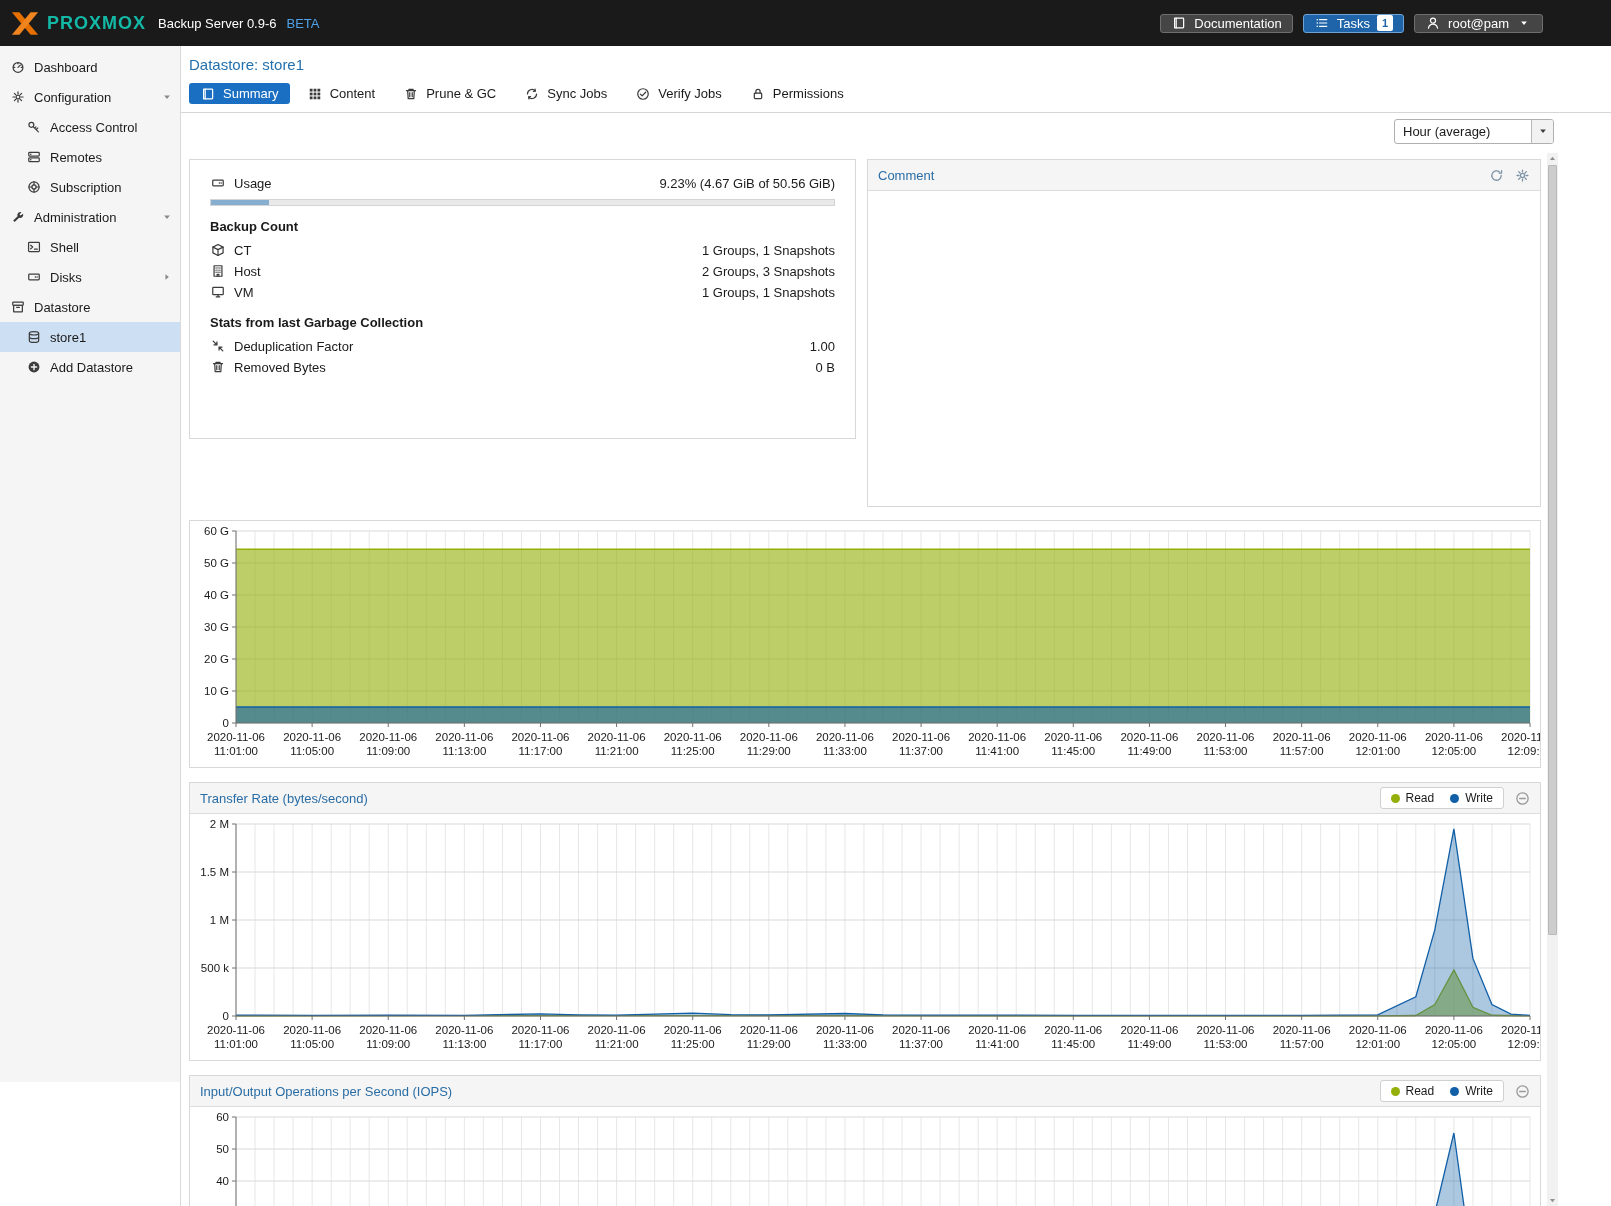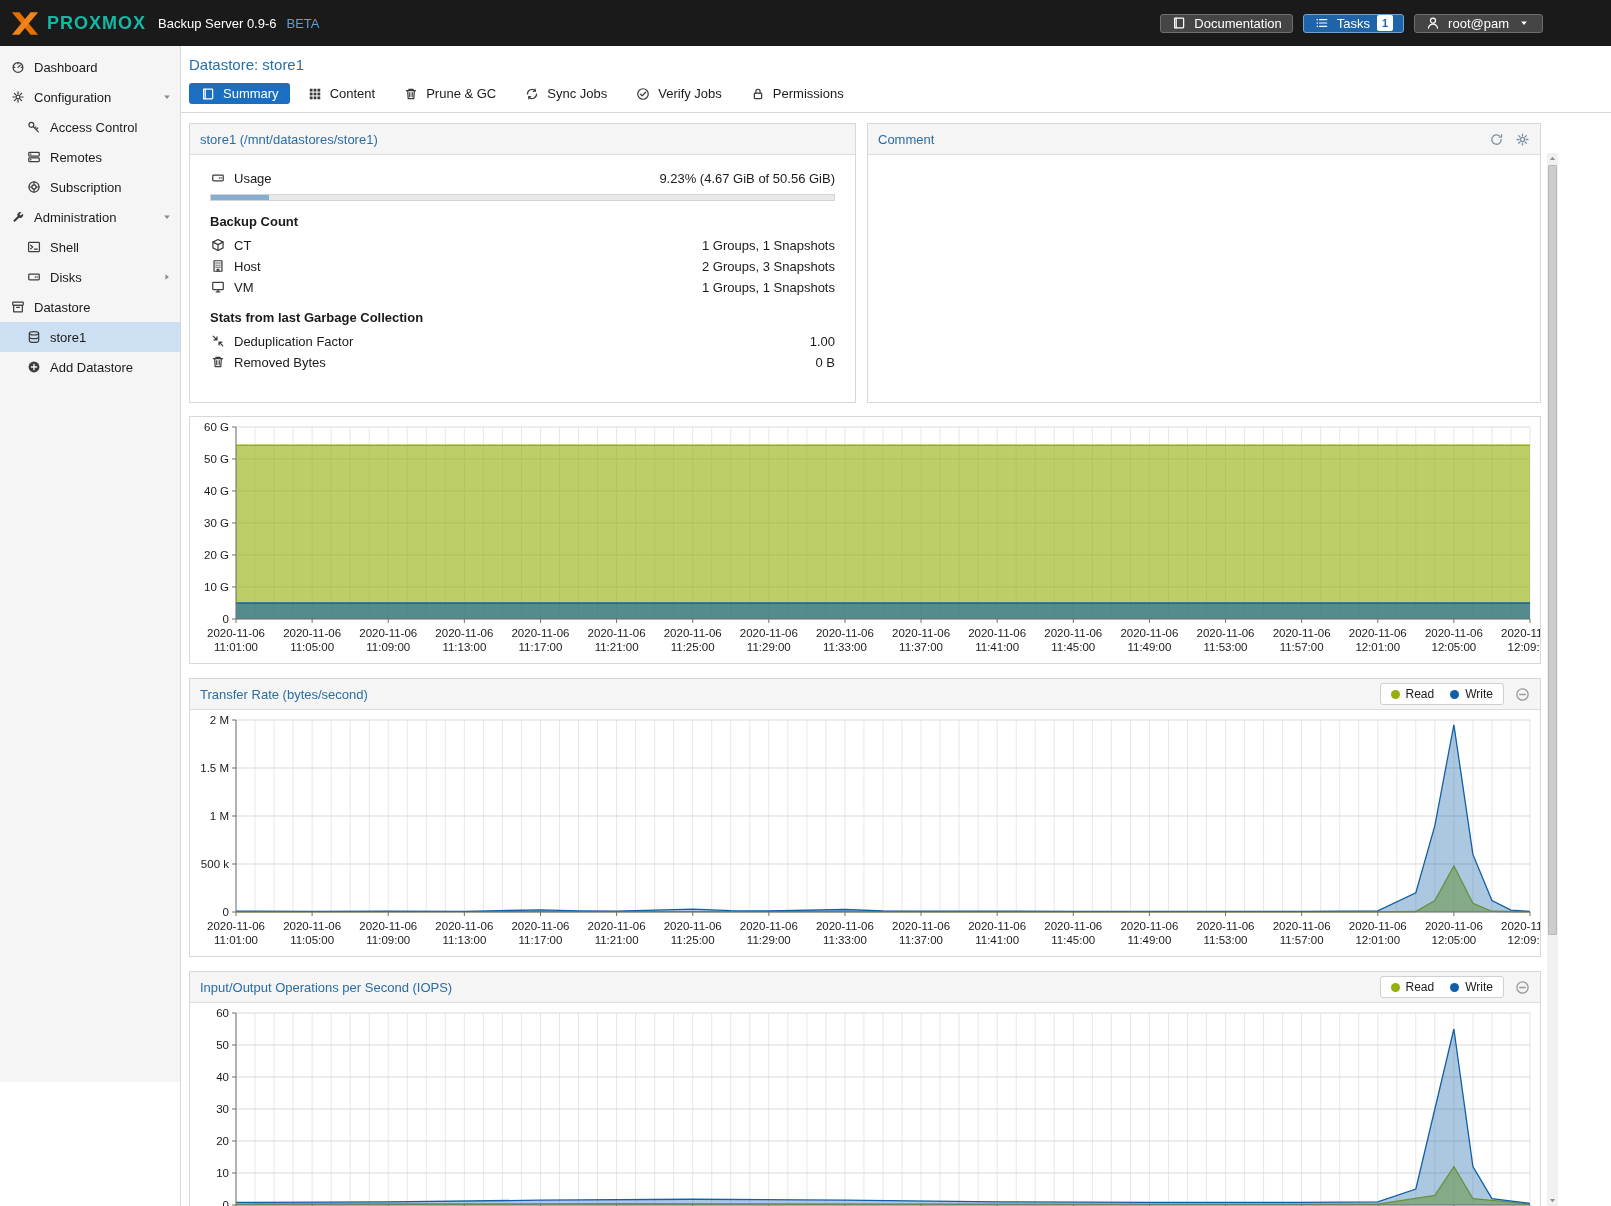--- a/index.html
+++ b/index.html
@@ -53,21 +53,21 @@
   .combo-text { flex:1; padding-left:8px; font-size:13px; color:#1a1a1a; white-space:nowrap; }
   .combo-trigger { width:22px; height:100%; border-left:1px solid #b9b9b9; background:#f2f2f2;
     display:flex; align-items:center; justify-content:center; color:#555; }
   .combo-trigger svg { width:10px; height:10px; }
 
   
   .panels { padding:10px 0 0 8px; }
   .toprow { display:flex; gap:11px; margin-bottom:13px; }
   .panel { border:1px solid #d8d8d8; background:#fff; }
   .store-panel { width:667px; height:280px; }
-  .comment-panel { width:674px; height:280px; }
+  .comment-panel { width:674px; height:348px; }
   .panel-header { height:31px; background:#f5f5f5; border-bottom:1px solid #dcdcdc;
     display:flex; align-items:center; padding:0 10px; }
   .panel-title { color:#2a6da5; font-size:13px; }
   .tools { margin-left:auto; display:flex; align-items:center; gap:10px; }
   .tool { color:#7d93a6; cursor:pointer; }
   .tool svg { width:15px; height:15px; }
   .tool.collapse { color:#9a9a9a; }
 
   .panel-body { padding:12px 20px; }
   .prow { display:flex; align-items:center; gap:8px; height:20px; margin:1px 0; }
@@ -323,28 +323,37 @@
             <svg viewBox="0 0 16 16" width="14" height="14" fill="none" stroke="currentColor" stroke-width="1.4" stroke-linecap="round" stroke-linejoin="round">
               <rect x="3.8" y="7" width="8.4" height="6.2" rx="1"></rect>
               <path d="M5.6 7V5.2a2.4 2.4 0 0 1 4.8 0V7"></path>
             </svg>
           </span>
         <span>Permissions</span>
       </div>
     </div>
   </div>
 
+  <div class="toolbar">
+    <div class="combo">
+      <span class="combo-text">Hour (average)</span>
+      <span class="combo-trigger">
+        <span class="icon">
+            <svg viewBox="0 0 16 16" width="14" height="14" fill="none" stroke="currentColor" stroke-width="1.4" stroke-linecap="round" stroke-linejoin="round">
+              <path fill="currentColor" stroke="none" d="M3.5 5.5h9L8 11z"></path>
+            </svg>
+          </span>
+      </span>
+    </div>
+  </div>
 
   <div class="panels">
     <div class="toprow">
 
       <div class="panel store-panel">
-        <div class="panel-header">
-          <span class="panel-title">store1 (/mnt/datastores/store1)</span>
-        </div>
         <div class="panel-body">
           <div class="prow">
             <span class="icon">
                 <svg viewBox="0 0 16 16" width="14" height="14" fill="none" stroke="currentColor" stroke-width="1.4" stroke-linecap="round" stroke-linejoin="round">
                   <rect x="2" y="4.8" width="12" height="6.4" rx="1"></rect>
                   <path d="M11.6 8h.01M9.6 8h.01" stroke-width="1.8"></path>
                 </svg>
               </span>
             <span>Usage</span>
             <span class="val">9.23% (4.67 GiB of 50.56 GiB)</span>

